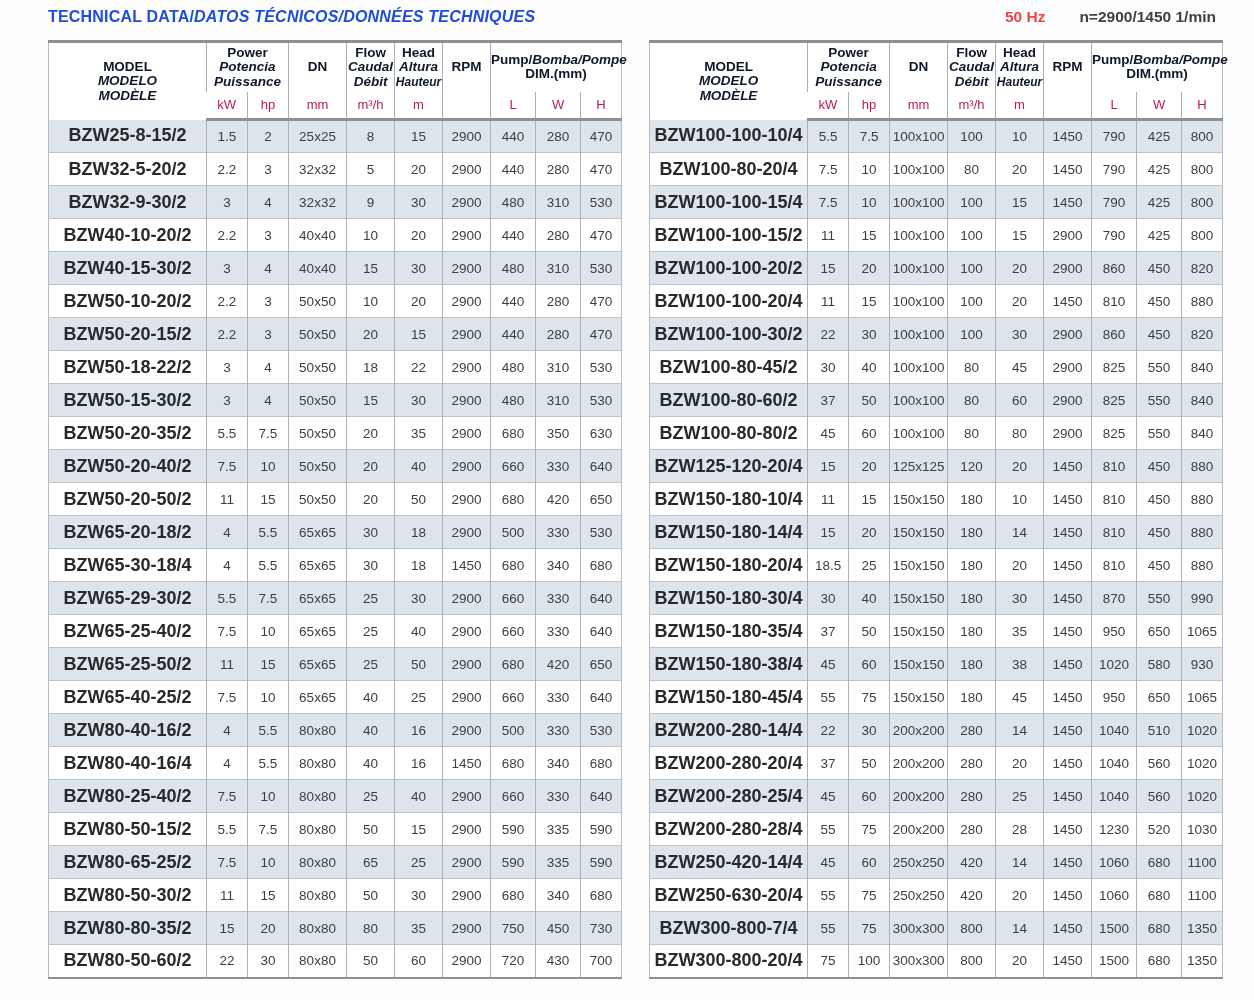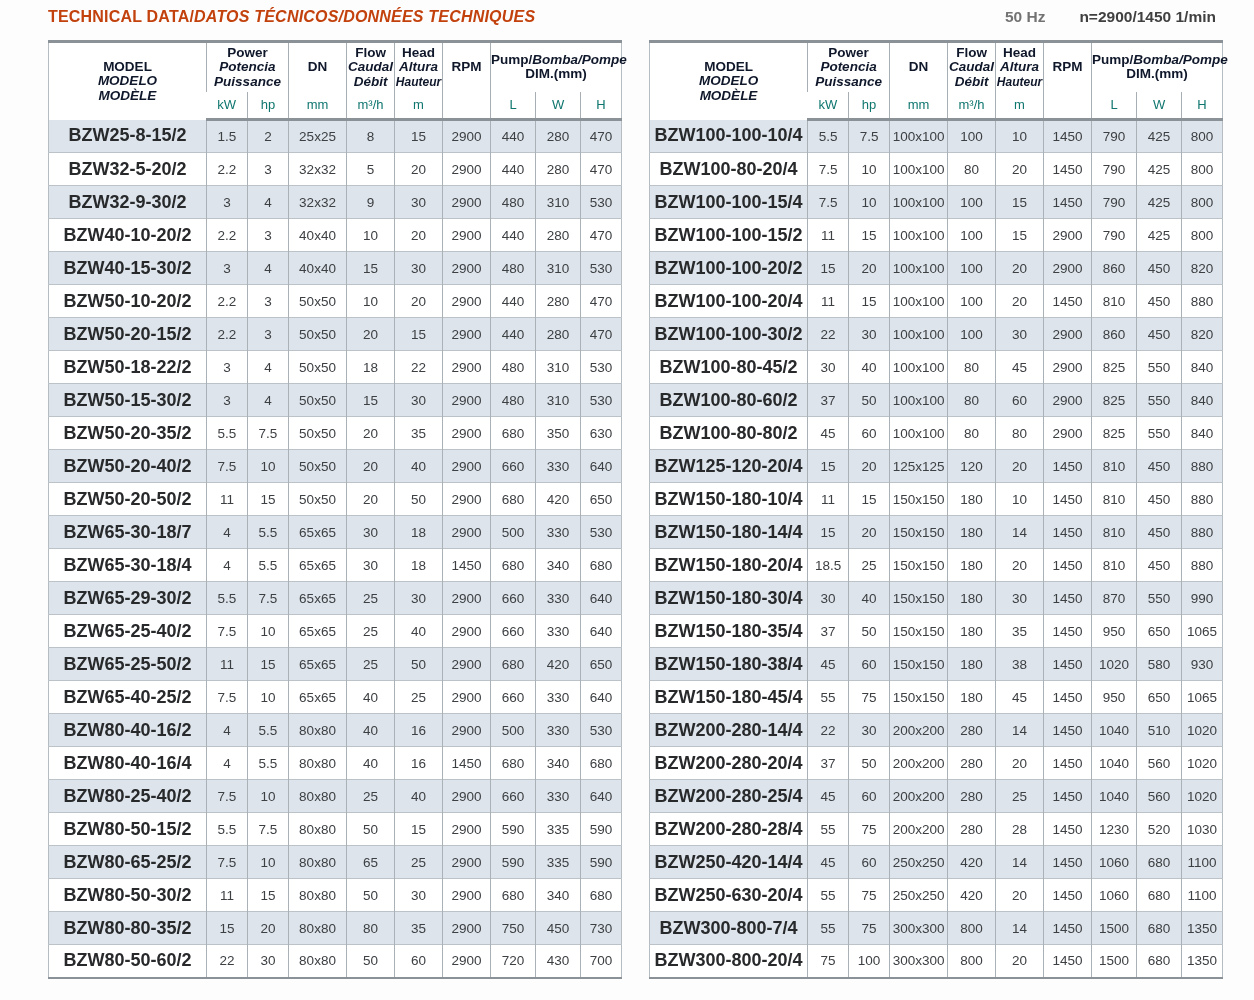--- a/index.html
+++ b/index.html
@@ -5,24 +5,24 @@
   * { margin: 0; padding: 0; box-sizing: border-box; }
   html, body { width: 1254px; height: 1000px; background: #fdfdfd; overflow: hidden; }
   body {
     font-family: "Liberation Sans", "DejaVu Sans", sans-serif;
     color: #3d4043;
   }
   .page { width: 1254px; height: 1000px; padding: 8px 32px 0 48px; }
 
   
   .topbar { display: flex; justify-content: space-between; align-items: baseline; height: 28px; }
-  .page-title { font-size: 16px; font-weight: 700; color: #c2410c; letter-spacing: 0.2px; }
+  .page-title { font-size: 16px; font-weight: 700; color: #1d4ed8; letter-spacing: 0.2px; }
   .page-title .it { font-style: italic; }
   .top-right { display: flex; gap: 34px; align-items: baseline; padding-right: 6px; }
-  .freq { font-size: 15.5px; font-weight: 700; color: #737373; }
+  .freq { font-size: 15.5px; font-weight: 700; color: #ef4444; }
   .speed { font-size: 15.5px; font-weight: 700; color: #404040; }
 
   
   .tables { display: flex; gap: 27px; margin-top: 4px; }
   table.spec {
     border-collapse: collapse;
     table-layout: fixed;
     width: 573px;
     border-top: 3px solid #8a9298;
     border-bottom: 2px solid #8a9298;
@@ -44,21 +44,21 @@
     border-left: 1px solid #a7afb5;
     border-bottom: 3px solid #8a9298;
     font-weight: 700;
     color: #0f172a;
     text-align: center;
     vertical-align: middle;
     background: #fff;
     padding: 0;
   }
   thead tr.group-row th { height: 50px; border-bottom: none; font-size: 13.5px; line-height: 14.5px; }
-  thead tr.unit-row th { height: 28px; font-weight: 400; font-size: 13px; color: #0f766e; }
+  thead tr.unit-row th { height: 28px; font-weight: 400; font-size: 13px; color: #be185d; }
   thead th:first-child { border-left: none; }
   thead th .it { font-style: italic; }
   thead th .sub { font-size: 12px; }
   th.model-h { font-size: 15px; line-height: 17px; }
   th.model-h .it { font-style: italic; }
   th.dim-h { font-size: 12px; line-height: 14px; }
   th.dim-h .dimline { display: block; }
 
   tbody td {
     border-left: 1px solid #aab2b8;
@@ -284,21 +284,21 @@
             <td>15</td>
             <td>50x50</td>
             <td>20</td>
             <td>50</td>
             <td>2900</td>
             <td>680</td>
             <td>420</td>
             <td>650</td>
           </tr>
           <tr>
-            <td class="model">BZW65-30-18/7</td>
+            <td class="model">BZW65-20-18/2</td>
             <td>4</td>
             <td>5.5</td>
             <td>65x65</td>
             <td>30</td>
             <td>18</td>
             <td>2900</td>
             <td>500</td>
             <td>330</td>
             <td>530</td>
           </tr>

